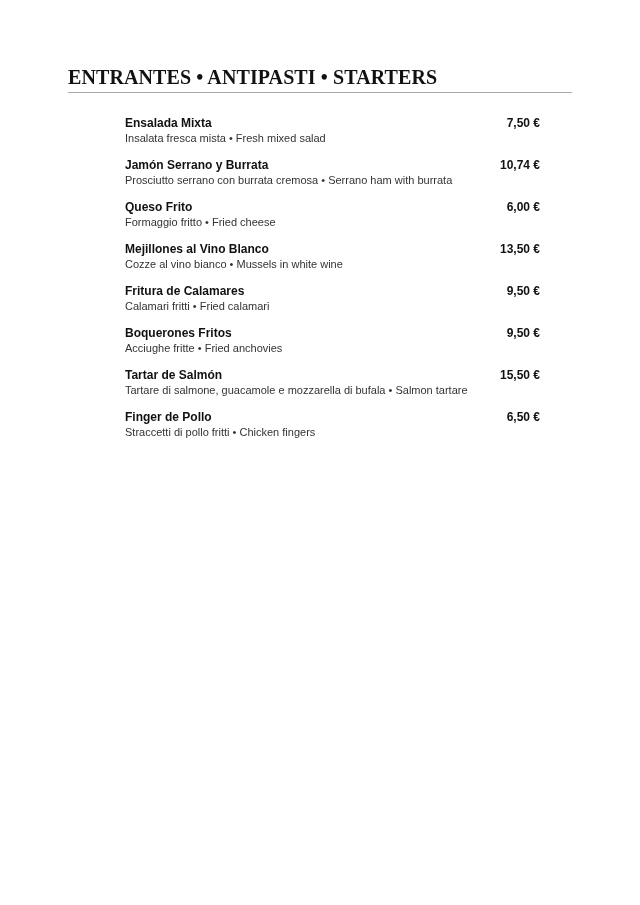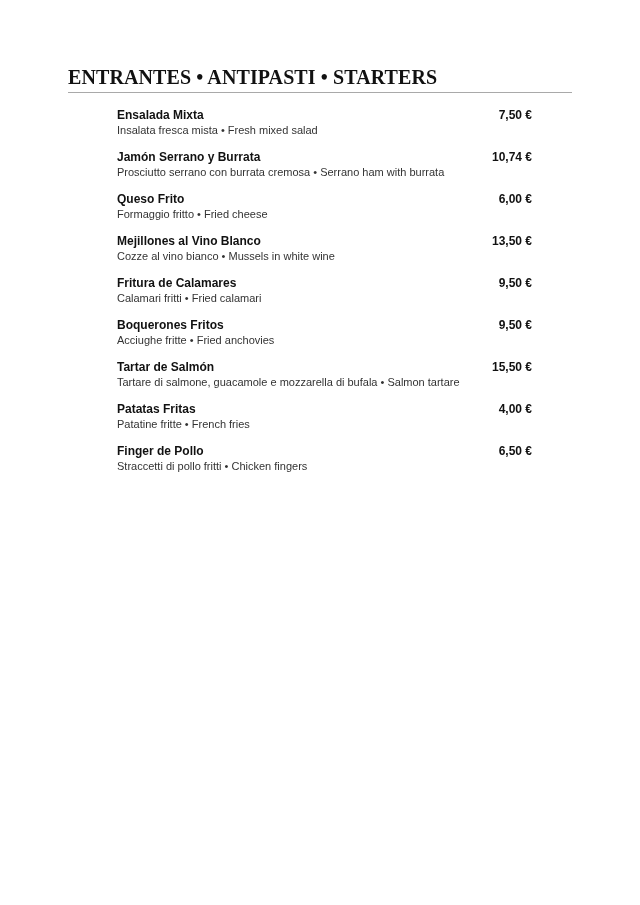--- a/index.html
+++ b/index.html
@@ -38,21 +38,21 @@
       top: 92px;
       width: 504px;
       height: 0;
       border-top: 1px solid #a9a9a9;
     }
     .menu-list {
       position: absolute;
       left: 113px;
       top: 104px;
       width: 415px;
-      margin: 4px;
+      margin: 12px;
       padding: 0;
       list-style: none;
     }
     .menu-item {
       position: relative;
       height: 42px;
     }
     .item-name {
       position: absolute;
       left: 0;
@@ -118,23 +118,18 @@
       <span class="item-name">Boquerones Fritos</span>
       <span class="item-desc">Acciughe fritte • Fried anchovies</span>
       <span class="item-price">9,50 €</span>
     </li>
     <li class="menu-item">
       <span class="item-name">Tartar de Salmón</span>
       <span class="item-desc">Tartare di salmone, guacamole e mozzarella di bufala • Salmon tartare</span>
       <span class="item-price">15,50 €</span>
     </li>
     <li class="menu-item">
-      <span class="item-name">Patatas Fritas</span>
-      <span class="item-desc">Patatine fritte • French fries</span>
-      <span class="item-price">4,00 €</span>
-    </li>
-    <li class="menu-item">
       <span class="item-name">Finger de Pollo</span>
       <span class="item-desc">Straccetti di pollo fritti • Chicken fingers</span>
       <span class="item-price">6,50 €</span>
     </li>
   </ul>
 </div>
 
 </body></html>

